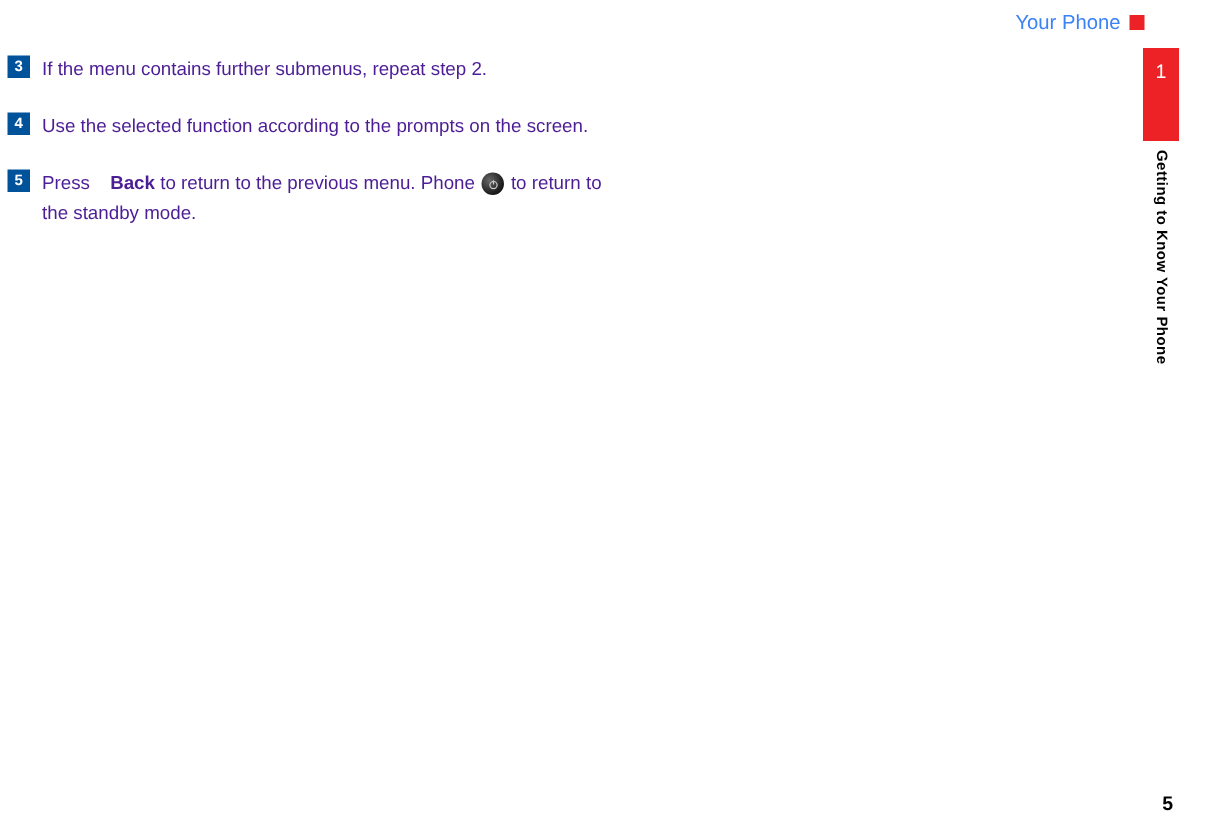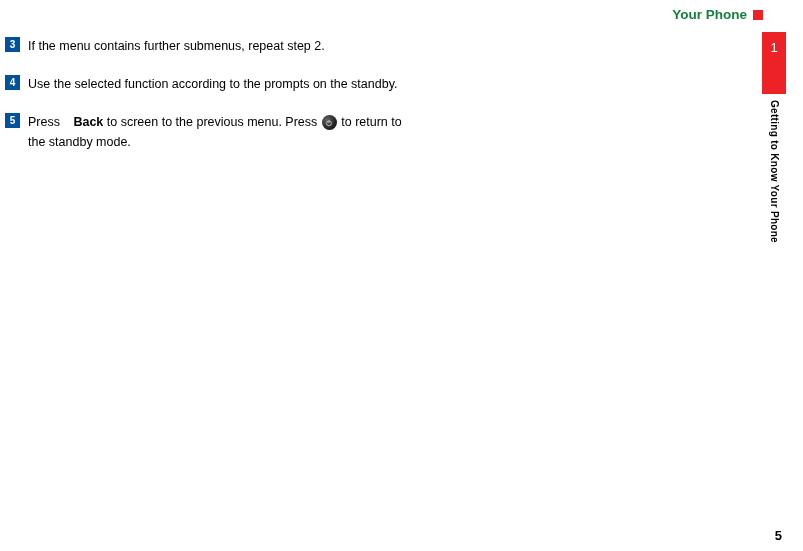--- a/index.html
+++ b/index.html
@@ -18,22 +18,22 @@
     .header {
       position: absolute;
       top: 7px;
       right: 40px;
       display: flex;
       align-items: center;
       gap: 6px;
     }
     .header-title {
       font-size: 13.5px;
-      font-weight: bold;
-      color: #15803d;
+      font-weight: normal;
+      color: #3b82f6;
     }
     .header-square {
       width: 10px;
       height: 10px;
       background: #EC2227;
     }
     .sidebar {
       position: absolute;
       right: 14px;
       top: 32px;
@@ -85,21 +85,21 @@
       align-items: center;
       justify-content: center;
       margin-right: 8px;
       margin-top: 1px;
       font-weight: bold;
       flex-shrink: 0;
     }
     .step-text {
       font-size: 12.5px;
       line-height: 1.6;
-      color: #000000;
+      color: #4c1d95;
     }
     .step-text b {
       font-weight: bold;
       margin-left: 10px;
     }
     .power-icon {
       display: inline-flex;
       width: 15px;
       height: 15px;
       border-radius: 50%;
@@ -139,27 +139,27 @@
 
 <div class="content">
 
   <div class="step">
     <div class="step-num">3</div>
     <div class="step-text">If the menu contains further submenus, repeat step 2.</div>
   </div>
 
   <div class="step">
     <div class="step-num">4</div>
-    <div class="step-text">Use the selected function according to the prompts on the standby.</div>
+    <div class="step-text">Use the selected function according to the prompts on the screen.</div>
   </div>
 
   <div class="step">
     <div class="step-num">5</div>
     <div class="step-text">
-      <span>Press </span><b>Back</b><span> to screen to the previous menu. Press </span><span class="power-icon">
+      <span>Press </span><b>Back</b><span> to return to the previous menu. Phone </span><span class="power-icon">
           <svg viewBox="0 0 10 10">
             <circle cx="5" cy="5.5" r="3" fill="none" stroke="#ccc" stroke-width="1"></circle>
             <line x1="5" y1="1.5" x2="5" y2="5" stroke="#ccc" stroke-width="1"></line>
           </svg>
         </span><span> to return to the standby mode.</span>
     </div>
   </div>
 
 </div>
 

